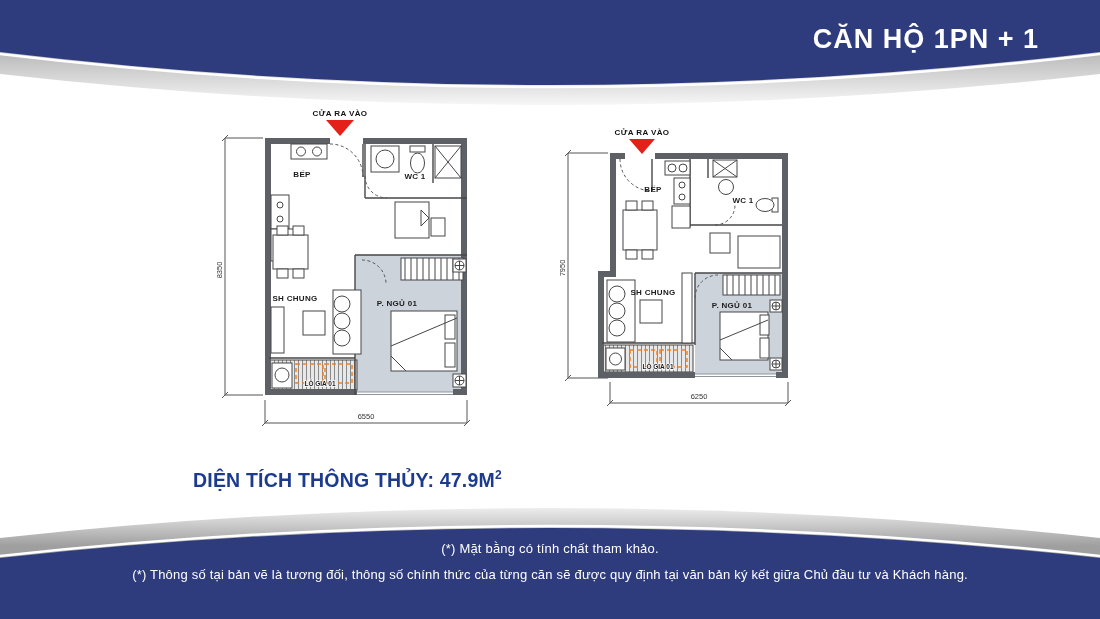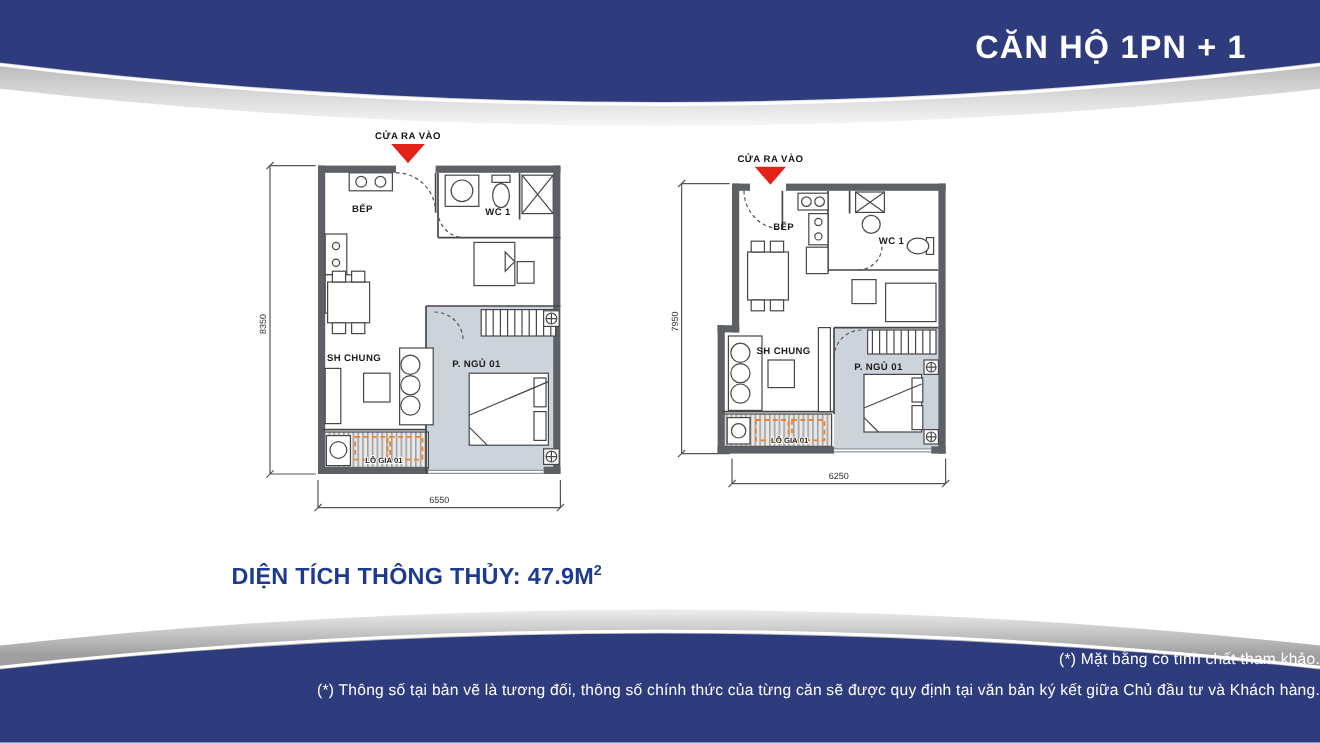--- a/index.html
+++ b/index.html
@@ -22,22 +22,22 @@
     position:absolute;color:#1c3b8e;font-weight:bold;font-size:19.5px;
     line-height:27px;letter-spacing:0.2px;white-space:nowrap;
   }
   #area-left{left:193px;top:450px;margin-top:12px;}
   #area-right{left:530px;top:450px;}
   .area-block sup{font-size:12px;}
   .footer-line{
     position:absolute;left:0;width:1100px;text-align:center;color:#ffffff;
     font-size:13px;letter-spacing:0.2px;
   }
-  #footer-line1{top:541px;text-align:right;}
-  #footer-line2{top:567px;text-align:right;}
+  #footer-line1{top:541px;}
+  #footer-line2{top:567px;}
 
   
   text{font-family:"Liberation Sans","DejaVu Sans",sans-serif;}
   .room-label{font-size:8px;font-weight:bold;fill:#1b1b1b;letter-spacing:.3px;}
   .small-label{font-size:6.5px;font-weight:bold;fill:#1b1b1b;paint-order:stroke;stroke:#ffffff;stroke-width:1.5px;}
   .entr-label{font-size:8px;font-weight:bold;fill:#111;letter-spacing:.4px;}
   .dim-label{font-size:7.5px;fill:#333;}
   .furn{stroke:#474747;stroke-width:1;fill:#ffffff;}
   .furn-n{stroke:#474747;stroke-width:1;fill:none;}
   .thin{stroke:#474747;stroke-width:1.4;fill:none;}

